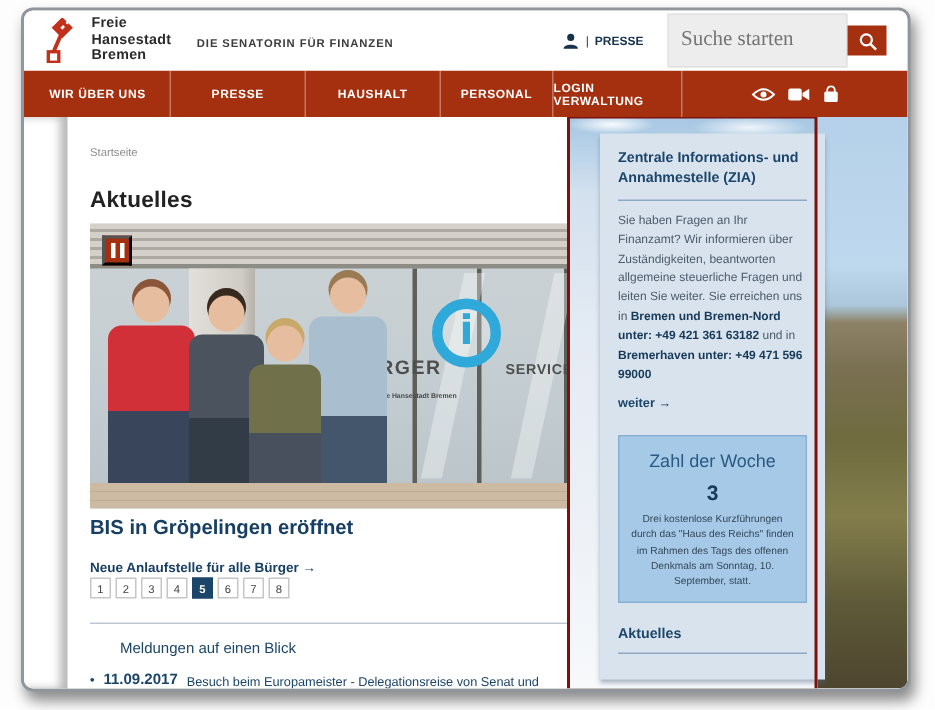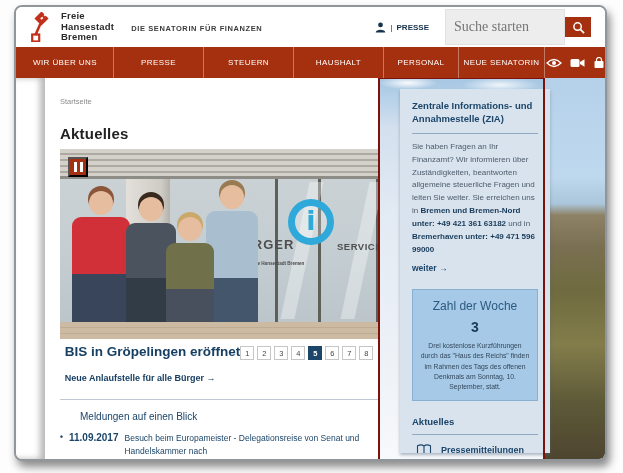--- a/index.html
+++ b/index.html
@@ -17,21 +17,21 @@
   .header-right { margin-left:auto; display:flex; align-items:center; gap:16px; }
   .login { display:flex; align-items:center; gap:4px; font-size:8px; font-weight:bold; color:#16324c; }
   .login .sep { font-weight:normal; color:#16324c; }
   .search { display:flex; align-items:center; }
   .search input { width:120px; height:36px; border:1px solid #e0e0e0; background:#ededed;
                   font-family:Liberation Serif, serif; font-size:14px; color:#666; padding:0 8px; outline:none; }
   .search button { width:26px; height:20px; background:#a5300f; border:none; display:flex; align-items:center; justify-content:center; cursor:pointer; }
 
   
   .site-nav { height:31px; background:#a5300f; display:flex; align-items:stretch; }
-  .nav-item { display:flex; align-items:center; justify-content:center; color:#fff; font-size:8px; font-weight:normal;
+  .nav-item { display:flex; align-items:center; justify-content:center; color:#fff; font-size:8px; font-weight:bold;
               letter-spacing:.4px; border-right:1px solid rgba(255,255,255,.35); text-decoration:none; }
   .nav-item:first-child { border-left:1px solid rgba(255,255,255,0); }
   .w0{width:98px}.w1{width:90px}.w2{width:90px}.w3{width:90px}.w4{width:75px}.w5{width:86px}
   .nav-icons { flex:1; display:flex; align-items:center; justify-content:center; gap:8px; }
 
   
   .site-body { position:relative; height:381px; background:#fff; overflow:hidden; }
 
   .bg-left { position:absolute; left:0; top:0; bottom:0; width:29px;
     background:linear-gradient(180deg,#93olive 0,#8f8272 0%,#7d7060 28%,#6e6254 52%,#75695a 70%,#8c8276 82%,#bcb6ac 93%,#ded9d2 100%);
@@ -87,21 +87,21 @@
       width:24px; height:24px; border-radius:50%; background:#e6bd9e; box-shadow:0 -4px 0 1px var(--hair); }
   .p1 { left:12px; top:68px; width:58px; height:105px; --hair:#8a5538; background:linear-gradient(180deg,#d23038 0 54%,#39455a 54%); }
   .p2 { left:66px; top:74px; width:50px; height:99px; --hair:#38291f; background:linear-gradient(180deg,#4b545e 0 56%,#323c46 56%); }
   .p4 { left:146px; top:62px; width:52px; height:111px; --hair:#9a7a52; background:linear-gradient(180deg,#a9bfcf 0 60%,#44566b 60%); }
   .p3 { left:106px; top:94px; width:48px; height:79px; --hair:#c9a96a; background:linear-gradient(180deg,#70714a 0 58%,#47505c 58%); z-index:3; }
 
   .pause-btn { position:absolute; left:8px; top:8px; width:20px; height:20px; background:#a5300f;
                display:flex; align-items:center; justify-content:center; gap:3px; cursor:pointer; }
   .pause-btn i { display:block; width:3px; height:10px; background:#fff; }
 
-  .caption-row { display:flex; justify-content:center; align-items:flex-start; margin-top:5px; width:318px; }
+  .caption-row { display:flex; justify-content:flex-start; align-items:flex-start; margin-top:5px; width:318px;flex-direction:column; }
   .cap-title { font-size:13.5px; font-weight:bold; color:#173f63; }
   .cap-sub { font-size:9px; font-weight:bold; color:#173f63; margin-top:14px; }
   .pager { display:flex; gap:3px; margin-top:2px; }
   .pager span { width:14px; height:14px; border:1px solid #c6c6c6; background:#fff; color:#444;
                 font-size:7.5px; display:flex; align-items:center; justify-content:center; cursor:pointer; }
   .pager span.active { background:#1b4569; border-color:#1b4569; color:#fff; font-weight:bold; }
 
   .content .rule2 { border:none; border-top:1px solid #bfc9d3; margin-top:16px; width:318px; }
   .news-title { margin-top:11px; font-size:10px; color:#1b4569;margin-left:20px; }
   .news-item { margin-top:10px; display:flex; gap:6px; width:310px; }
@@ -150,24 +150,23 @@
             <path d="M9 9 L13 13" stroke="#fff" stroke-width="1.8"></path>
           </svg>
         </button>
       </div>
     </div>
   </header>
 
   <nav class="site-nav">
     <a class="nav-item w0">WIR ÜBER UNS</a>
     <a class="nav-item w1">PRESSE</a>
-    <a class="nav-item w2">STEUERN</a>
     <a class="nav-item w3">HAUSHALT</a>
     <a class="nav-item w4">PERSONAL</a>
-    <a class="nav-item w5">NEUE SENATORIN</a>
+    <a class="nav-item w5">LOGIN VERWALTUNG</a>
     <div class="nav-icons">
       <svg width="16" height="10" viewBox="0 0 16 10">
         <path d="M1 5 Q8 -2 15 5 Q8 12 1 5 Z" fill="none" stroke="#fff" stroke-width="1.3"></path>
         <circle cx="8" cy="5" r="2" fill="#fff"></circle>
       </svg>
       <svg width="15" height="10" viewBox="0 0 15 10">
         <rect x="0.5" y="1" width="9" height="8" rx="1.5" fill="#fff"></rect>
         <path d="M10 4 L14.5 1.2 V8.8 L10 6 Z" fill="#fff"></path>
       </svg>
       <svg width="12" height="12" viewBox="0 0 12 12">
@@ -253,25 +252,19 @@
         <a class="more">weiter →</a>
 
         <div class="zahl-box">
           <div class="zt">Zahl der Woche</div>
           <div class="zn">3</div>
           <div class="zd">Drei kostenlose Kurzführungen durch das "Haus des Reichs" finden im Rahmen des Tags des offenen Denkmals am Sonntag, 10. September, statt.</div>
         </div>
 
         <div class="sub">Aktuelles</div>
         <hr class="rule">
-        <a class="press-row">
-          <svg width="16" height="12" viewBox="0 0 16 12">
-            <path d="M8 2 C6.5 .8 3.5 .8 1.5 1.8 V10.5 C3.5 9.5 6.5 9.5 8 10.7 C9.5 9.5 12.5 9.5 14.5 10.5 V1.8 C12.5 .8 9.5 .8 8 2 Z M8 2 V10.7" fill="none" stroke="#1b4569" stroke-width="1.1"></path>
-          </svg>
-          <span>Pressemitteilungen</span>
-        </a>
         
       </aside>
     </div>
 
     <div class="highlight-rect"></div>
   </div>
 </div>
 
 </body></html>

